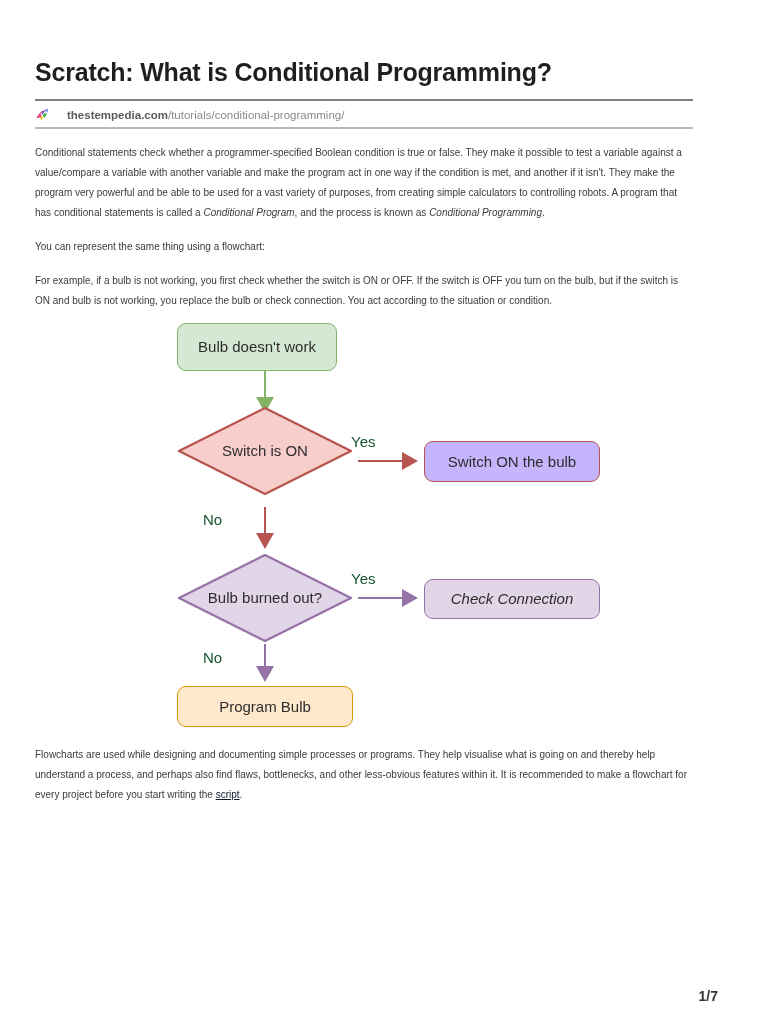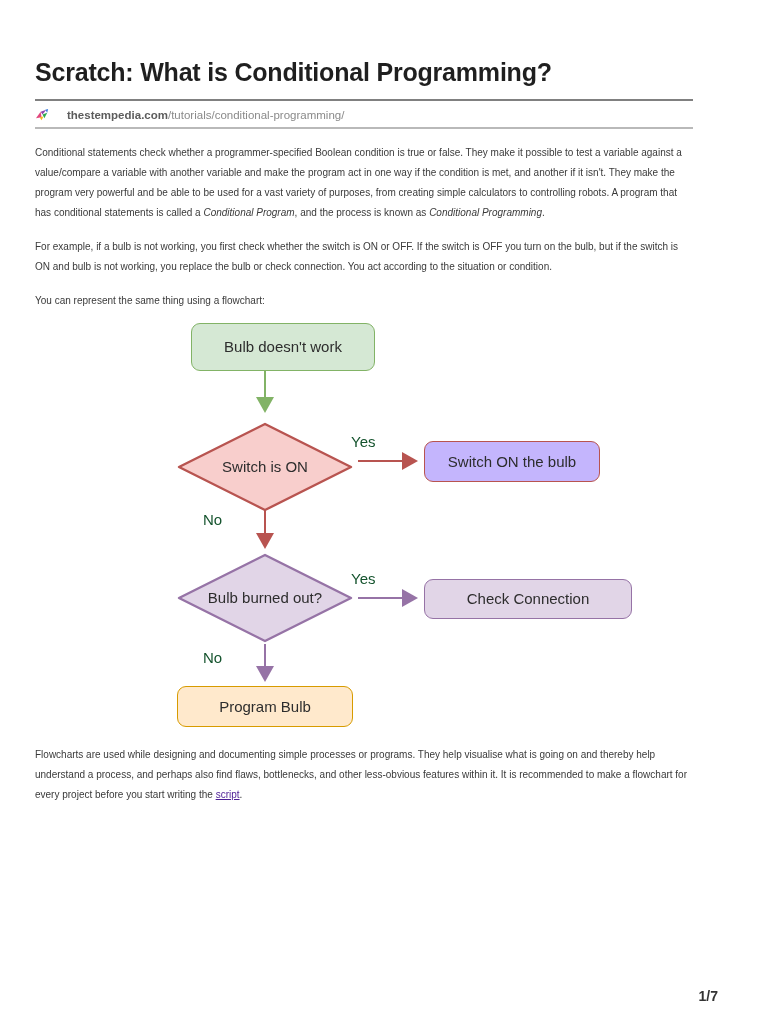--- a/index.html
+++ b/index.html
@@ -19,21 +19,21 @@
     display:flex;align-items:flex-start;gap:17px;font-size:11.5px;color:#8a8a8a;
     margin:2px 0 0 0;line-height:16px;
   }
   .source-line .domain{font-weight:700;color:#5c5c5c;}
   .favicon{width:15px;height:15px;flex:0 0 auto;display:inline-block;}
   h2.section-heading{
     margin:24px 0 0 0;font-size:18px;font-weight:700;color:#222222;line-height:1.2;
   }
   p.body-par{font-size:10px;line-height:20px;margin:14px 0 0 0;color:#3a3a3a;}
   p.body-par .italic{font-style:italic;}
-  p.body-par .link{text-decoration:underline;color:#4c1d95;cursor:pointer;}
+  p.body-par .link{text-decoration:underline;color:#0f172a;cursor:pointer;}
   .par-space{margin-top:16px;}
 
   
   .flowchart{
     position:relative;width:768px;height:412px;margin-top:8px;
   }
   .fc-node{
     position:absolute;display:flex;align-items:center;justify-content:center;
     font-size:15px;color:#2d2d2d;box-sizing:border-box;text-align:center;
   }
@@ -72,23 +72,23 @@
       <polygon points="5,11 9,10 7,14" fill="#f5b921"></polygon>
       <polygon points="11,3 14,2 13,6" fill="#3b7ddd"></polygon>
     </svg>
     <span><span class="domain">thestempedia.com</span><span>/tutorials/conditional-programming/</span></span>
   </div>
 
   <hr class="rule-light">
 
   <p class="body-par"><span>Conditional statements check whether a programmer-specified Boolean condition is true or false. They make it possible to test a variable against a value/compare a variable with another variable and make the program act in one way if the condition is met, and another if it isn't. They make the program very powerful and be able to be used for a vast variety of purposes, from creating simple calculators to controlling robots. A program that has conditional statements is called a </span><span class="italic">Conditional Program</span><span>, and the process is known as </span><span class="italic">Conditional Programming</span><span>.</span></p>
 
+  <p class="body-par par-space">You can represent the same thing using a flowchart:</p>
+
   <p class="body-par par-space">For example, if a bulb is not working, you first check whether the switch is ON or OFF. If the switch is OFF you turn on the bulb, but if the switch is ON and bulb is not working, you replace the bulb or check connection. You act according to the situation or condition.</p>
-
-  <p class="body-par par-space">You can represent the same thing using a flowchart:</p>
 </div>
 
 <div class="flowchart">
 
   <svg class="arrows" width="768" height="412" aria-hidden="true">
     <defs>
       <marker id="ah-green" markerWidth="9" markerHeight="9" refX="6" refY="4.5" orient="auto">
         <path d="M0,0 L8,4.5 L0,9 z" fill="#82b366"></path>
       </marker>
       <marker id="ah-red" markerWidth="9" markerHeight="9" refX="6" refY="4.5" orient="auto">
@@ -98,25 +98,25 @@
         <path d="M0,0 L8,4.5 L0,9 z" fill="#9673a6"></path>
       </marker>
     </defs>
     <line x1="265" y1="52" x2="265" y2="90" stroke="#82b366" stroke-width="2" marker-end="url(#ah-green)"></line>
     <line x1="358" y1="142" x2="414" y2="142" stroke="#b85450" stroke-width="2" marker-end="url(#ah-red)"></line>
     <line x1="265" y1="188" x2="265" y2="226" stroke="#b85450" stroke-width="2" marker-end="url(#ah-red)"></line>
     <line x1="358" y1="279" x2="414" y2="279" stroke="#9673a6" stroke-width="2" marker-end="url(#ah-purple)"></line>
     <line x1="265" y1="325" x2="265" y2="359" stroke="#9673a6" stroke-width="2" marker-end="url(#ah-purple)"></line>
   </svg>
 
-  <div class="fc-node fc-box node-green" style="left:191px;top:4px;width:184px;height:48px;">
+  <div class="fc-node fc-box node-green" style="left:177px;top:4px;width:160px;height:48px;">
     <span>Bulb doesn't work</span>
   </div>
 
-  <div class="fc-diamond-wrap" style="left:177px;top:103px;width:176px;height:90px;">
+  <div class="fc-diamond-wrap" style="left:177px;top:87px;width:176px;height:90px;">
     <svg width="176" height="90" viewBox="0 0 176 90" aria-hidden="true">
       <polygon points="88,2 174,45 88,88 2,45" fill="#f8cecc" stroke="#b85450" stroke-width="2.4" stroke-linejoin="round"></polygon>
     </svg>
     <div class="fc-diamond-label">Switch is ON</div>
   </div>
 
   <div class="fc-edge-label" style="left:351px;top:114px;width:44px;">Yes</div>
 
   <div class="fc-node fc-box node-red" style="left:424px;top:122px;width:176px;height:41px;">
     <span>Switch ON the bulb</span>
@@ -126,21 +126,21 @@
 
   <div class="fc-diamond-wrap" style="left:177px;top:234px;width:176px;height:90px;">
     <svg width="176" height="90" viewBox="0 0 176 90" aria-hidden="true">
       <polygon points="88,2 174,45 88,88 2,45" fill="#e1d5e7" stroke="#9673a6" stroke-width="2.4" stroke-linejoin="round"></polygon>
     </svg>
     <div class="fc-diamond-label">Bulb burned out?</div>
   </div>
 
   <div class="fc-edge-label" style="left:351px;top:251px;width:44px;">Yes</div>
 
-  <div class="fc-node fc-box node-purple" style="left:424px;top:260px;width:208px;height:40px;">
+  <div class="fc-node fc-box node-purple" style="left:424px;top:260px;width:176px;height:40px;font-style:italic;">
     <span>Check Connection</span>
   </div>
 
   <div class="fc-edge-label" style="left:203px;top:330px;width:48px;text-align:left;">No</div>
 
   <div class="fc-node fc-box node-orange" style="left:177px;top:367px;width:176px;height:41px;">
     <span>Program Bulb</span>
   </div>
 </div>
 

